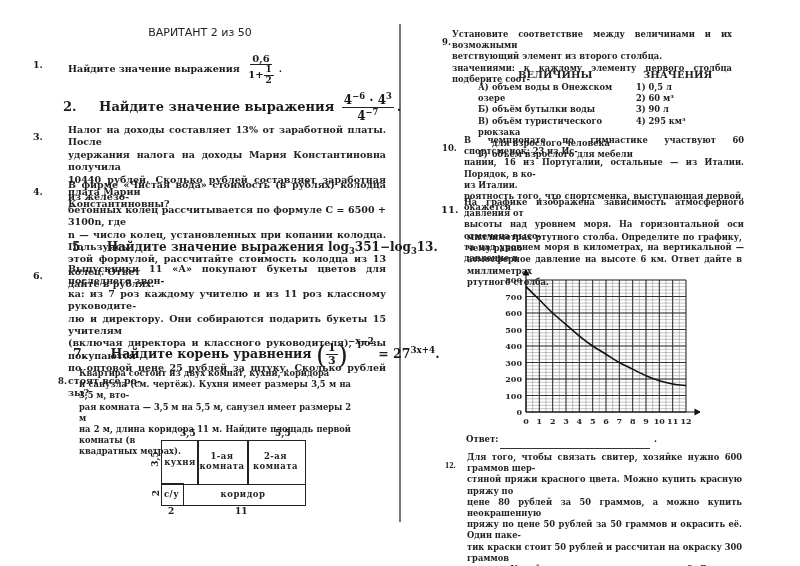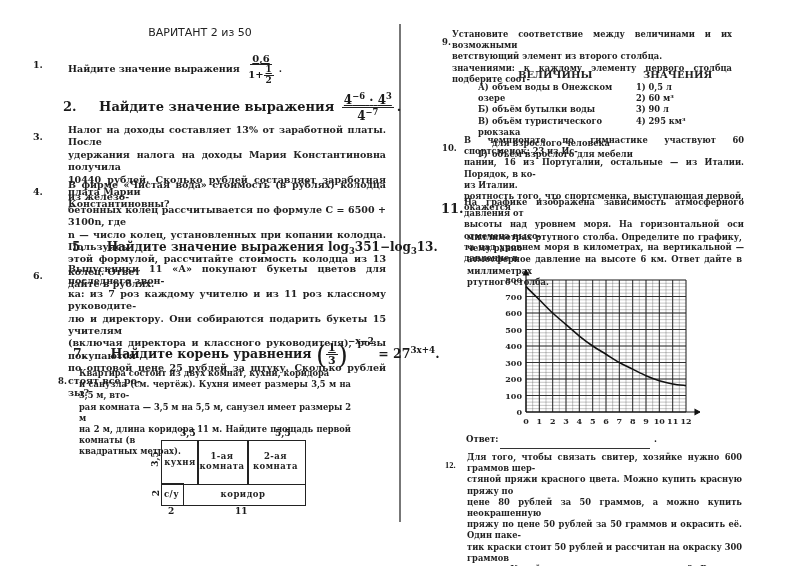--- a/index.html
+++ b/index.html
@@ -6,21 +6,21 @@
   body { width:800px; height:566px; position:relative; overflow:hidden;
          font-family:"DejaVu Serif","Liberation Serif",serif; color:#1a1a1a; }
   .abs { position:absolute; }
   .title { left:0; width:400px; top:26px; text-align:center;
            font-family:"DejaVu Sans","Liberation Sans",sans-serif; font-size:11px; color:#222; }
   .divider { left:399px; top:24px; width:2px; height:498px; background:#777; }
   .num { font-weight:bold; font-size:9.5px; }
   .txt { font-size:9.5px; line-height:12.4px; text-align:justify; font-weight:bold; color:#222; }
   .big { font-size:13px; font-weight:bold; }
   .frac { display:inline-flex; flex-direction:column; align-items:center; vertical-align:middle; margin:0 3px; }
-  .frac .n { border-bottom:1px solid #222; padding:0 2px; line-height:1.1;text-decoration:underline; }
+  .frac .n { border-bottom:1px solid #222; padding:0 2px; line-height:1.1; }
   .frac .d { line-height:1.1; padding:0 2px; }
   .paren { font-size:26px; font-weight:normal; vertical-align:middle; }
   sup { font-size:0.7em; }
   sub { font-size:0.7em; }
   .tbl9 { font-size:9.3px; font-weight:bold; color:#222; }
   .tbl9 .hdr { font-size:10px; }
   .plan { left:141px; top:436px;margin-left:20px; }
   .plan .box { position:absolute; border:1px solid #222; }
   .plan .lbl { position:absolute; font-size:8.5px; text-align:center; color:#222; font-weight:bold;
                letter-spacing:0.5px; }
@@ -168,21 +168,21 @@
   <span class="num" style="font-size:8.5px;">10.</span>
 </div>
 <div class="abs txt" style="left:464px;top:135px;width:280px;font-size:8.3px;line-height:11.2px;">
   <div>В чемпионате по гимнастике участвуют 60 спортсменок: 23 из Ис-</div>
   <div>пании, 16 из Португалии, остальные — из Италии. Порядок, в ко-</div>
   <div>из Италии.</div>
   <div>роятность того, что спортсменка, выступающая первой, окажется</div>
 </div>
 
 <div class="abs" style="left:441px;top:198px;">
-  <span class="num" style="font-size:13px;">11.</span>
+  <span class="num" style="font-size:10px;">11.</span>
 </div>
 <div class="abs txt" style="left:464px;top:197px;width:280px;font-size:8.3px;line-height:11.2px;">
   <div>На графике изображена зависимость атмосферного давления от</div>
   <div>высоты над уровнем моря. На горизонтальной оси отмечена высо-</div>
   <div>та над уровнем моря в километрах, на вертикальной — давление в</div>
 </div>
 <div class="abs txt" style="left:467px;top:232px;width:275px;font-size:8.3px;line-height:11.2px;">
   <div>миллиметрах ртутного столба. Определите по графику, чему равно</div>
   <div>атмосферное давление на высоте 6 км. Ответ дайте в миллиметрах</div>
   <div>ртутного столба.</div>

